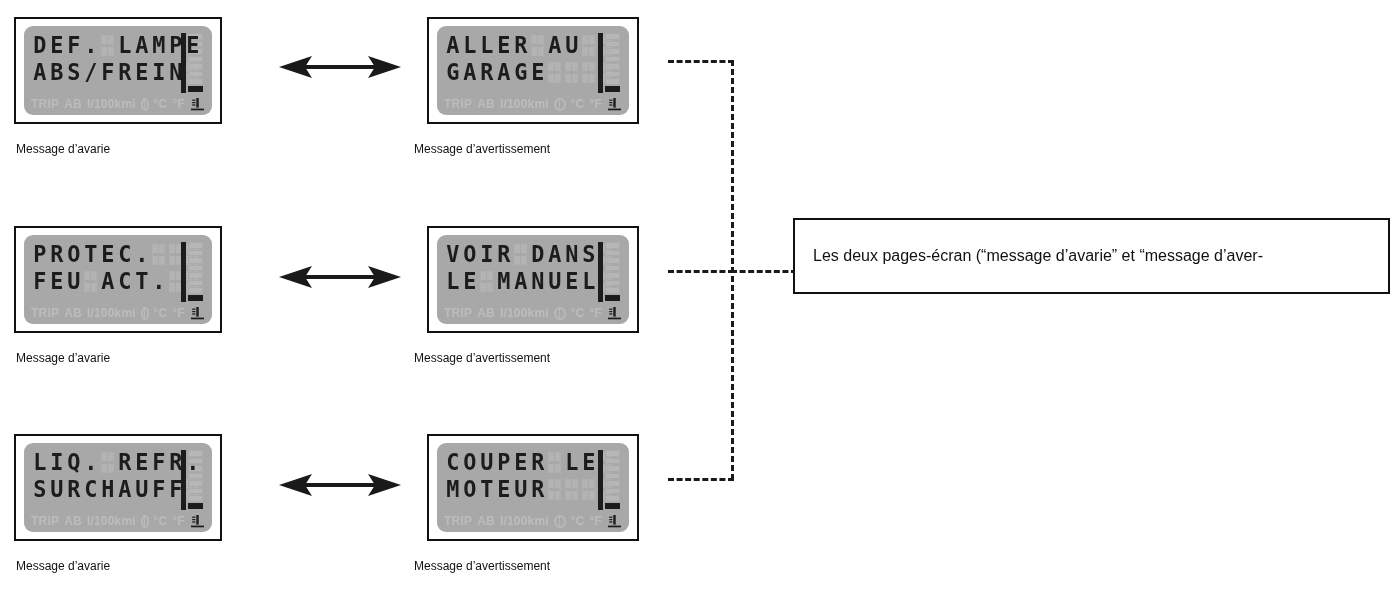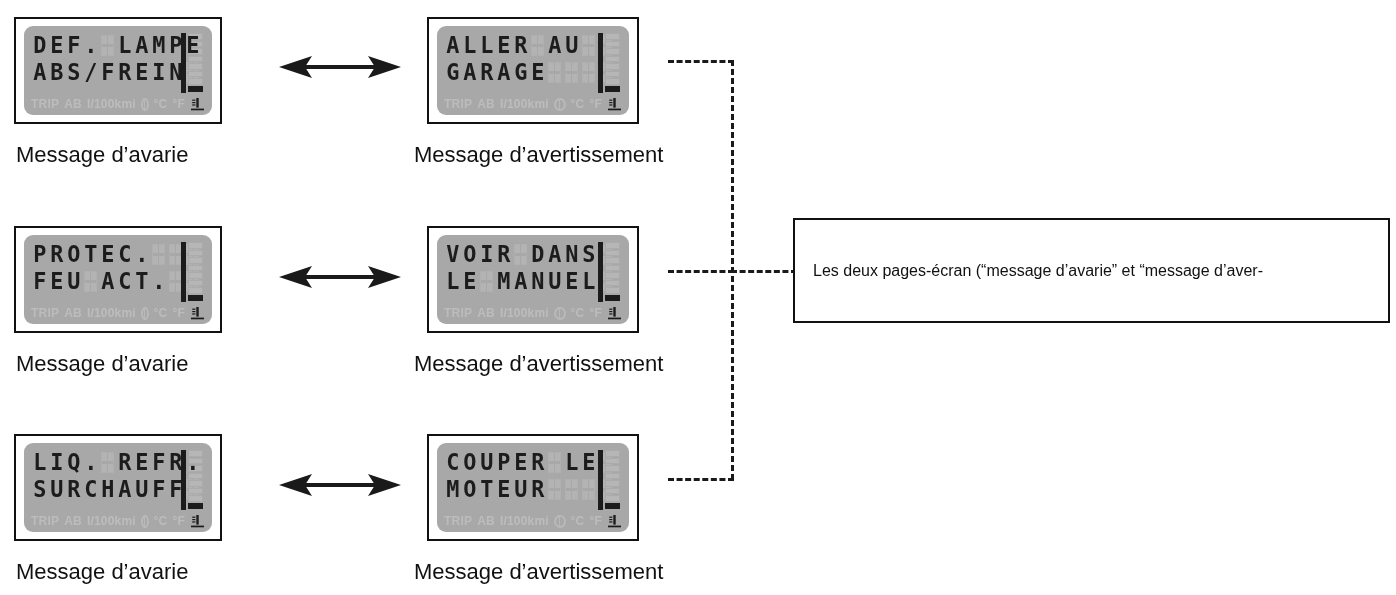--- a/index.html
+++ b/index.html
@@ -158,21 +158,21 @@
     margin-left: auto;
     position: relative;
     width: 15px; height: 15px;
     color: #1c1c1c;
   }
 
   
   .caption {
     position: absolute;
     font-family: "Liberation Sans", sans-serif;
-    font-size: 22px;
+    font-size: 12px;
     color: #111111;
     white-space: nowrap;
   }
 
   
   .dbl-arrow { position: absolute; }
 
   
   .dash-h {
     position: absolute;
@@ -786,17 +786,17 @@
   </div>
 </div>
 <div class="caption" style="left:414px; top:559px;">Message  d’avertissement</div>
 
 <div class="dash-h" style="left:668px; top:60px; width:66px;"></div>
 <div class="dash-h" style="left:668px; top:270px; width:66px;"></div>
 <div class="dash-h" style="left:668px; top:478px; width:66px;"></div>
 <div class="dash-v" style="left:731px; top:60px; height:420px;"></div>
 <div class="dash-h" style="left:731px; top:270px; width:66px;"></div>
 
-<div class="note-box" style="left:793px; top:218px; width:597px; height:105px;">
+<div class="note-box" style="left:793px; top:218px; width:597px; height:76px;">
   <div class="note-text">
     <div>Les deux pages-écran (“message d’avarie” et “message d’aver-</div>
   </div>
 </div>
 
 </body></html>

